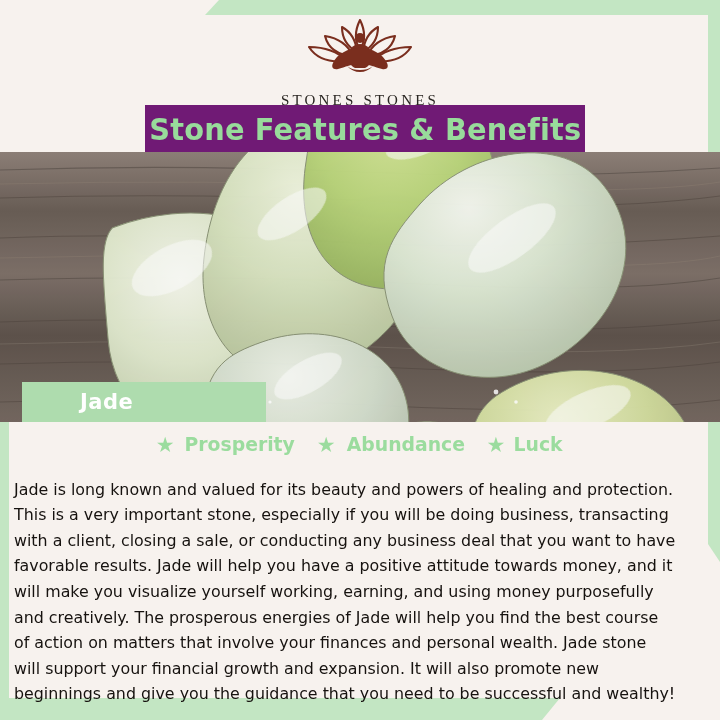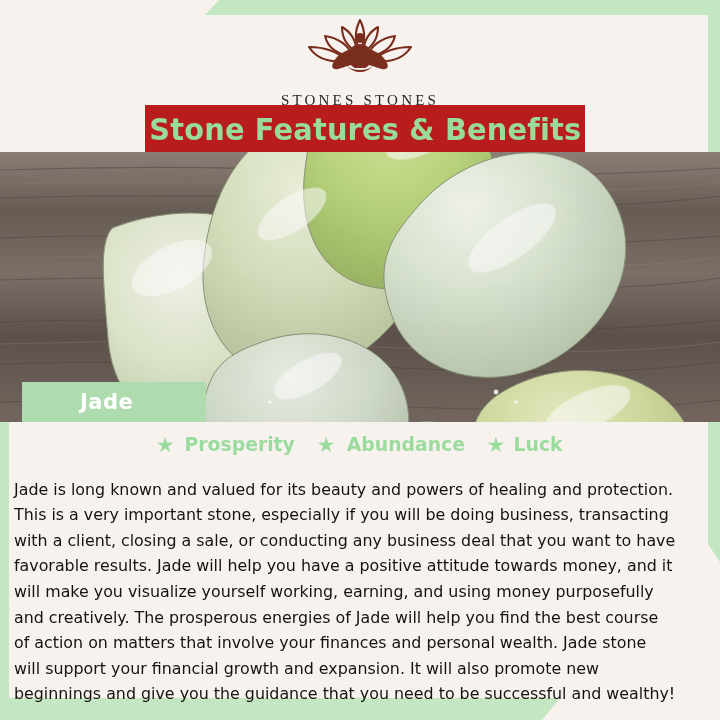--- a/index.html
+++ b/index.html
@@ -50,21 +50,21 @@
     font-size:15px;
     letter-spacing:3.2px;
     color:#2A2622;
     font-weight:400;
   }
 
   
   .title-banner{
     position:absolute;top:105px;left:145px;
     width:440px;height:47px;
-    background:#b91c1c;
+    background:#701a75;
     display:flex;align-items:center;justify-content:center;
     z-index:6;
   }
   .title-text{
     font-family:"DejaVu Sans",sans-serif;
     font-weight:bold;
     font-size:31px;
     color:#98DB9B;
     letter-spacing:.2px;
     white-space:nowrap;
@@ -76,21 +76,21 @@
     position:absolute;top:152px;left:0;
     width:720px;height:270px;
     overflow:hidden;
     background:#6E6259;
   }
   .photo svg{display:block;width:720px;height:270px;}
 
   
   .name-tag{
     position:absolute;top:382px;left:22px;
-    width:184px;height:40px;
+    width:244px;height:40px;
     background:#AEDCAE;
     display:flex;align-items:center;
     z-index:7;
   }
   .name-tag-label{
     margin-left:58px;
     color:#FFFFFF;
     font-family:"DejaVu Sans",sans-serif;
     font-weight:bold;
     font-size:21px;

